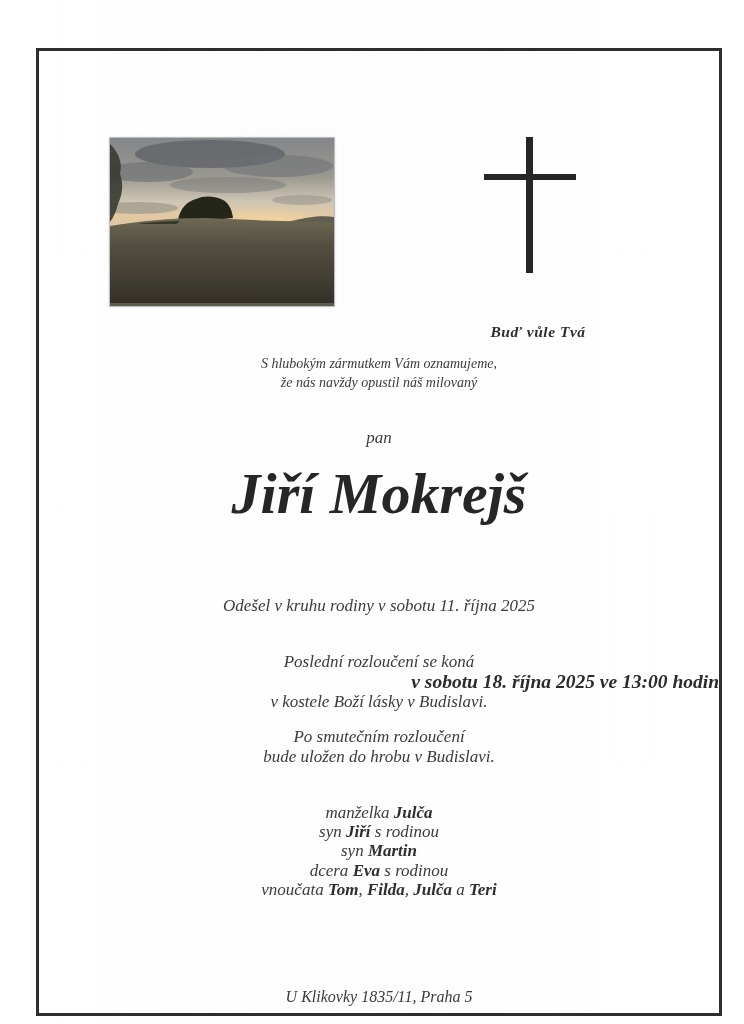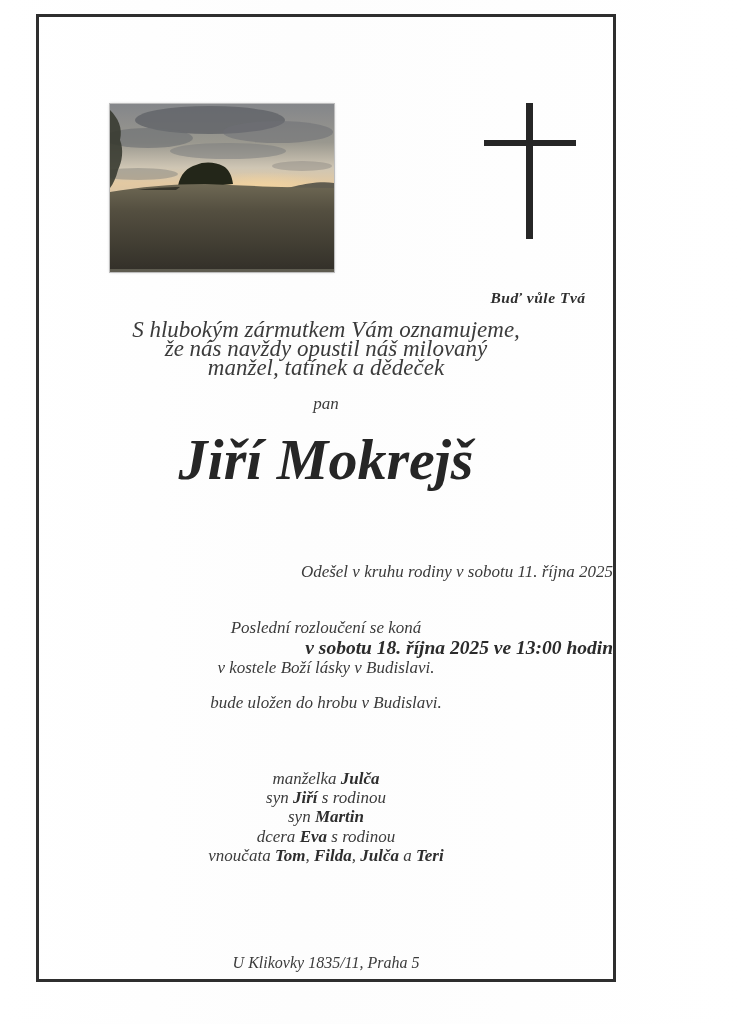--- a/index.html
+++ b/index.html
@@ -3,43 +3,43 @@
 <meta charset="utf-8">
 <style>
   html,body{margin:0;padding:0;background:#e9e9e9;}
   .page{
     position:relative;width:744px;height:1024px;margin:0 auto;
     background:linear-gradient(90deg,#ffffff 0%,#fdfdfd 40%,#ffffff 100%);
     font-family:"Liberation Serif","DejaVu Serif",serif;
     color:#3b3b3b;overflow:hidden;
   }
   .frame{
-    position:absolute;left:36px;top:14px;width:580px;height:968px;
+    position:absolute;left:36px;top:48px;width:686px;height:968px;
     border:3px solid #2e2e2e;box-sizing:border-box;
   }
   .photo{
     position:absolute;left:71px;top:87px;width:224px;height:168px;
     outline:1px solid #bdbdbd;box-shadow:0 0 3px rgba(0,0,0,.25);
   }
   .photo svg{display:block;width:100%;height:100%;}
   .cross{position:absolute;left:445px;top:86px;width:92px;height:136px;}
   .cross .bar-v{position:absolute;left:42px;top:0;width:7px;height:136px;background:#262626;}
   .cross .bar-h{position:absolute;left:0;top:37px;width:92px;height:6px;background:#262626;}
   .motto{
     position:absolute;left:399px;top:272px;width:200px;text-align:center;
     font-style:italic;font-weight:bold;font-size:15.5px;color:#2f2f2f;letter-spacing:.5px;
   }
   .tblock{position:absolute;left:0;width:100%;text-align:center;font-style:italic;}
-  .announcement{top:303px;font-size:23px;line-height:19px;}
+  .announcement{top:303px;font-size:14px;line-height:19px;}
   .pan{top:377px;font-size:17px;line-height:19px;}
   .deceased-name{
     top:412px;font-size:58px;line-height:62px;font-weight:bold;color:#262626;
     letter-spacing:0px;
   }
-  .passing{top:545px;font-size:17px;line-height:19px;text-align:right;}
+  .passing{top:545px;font-size:17px;line-height:19px;}
   .farewell{top:601px;font-size:17px;line-height:20px;}
   .farewell .emph{font-size:19.5px;font-weight:bold;color:#2b2b2b;text-align:right;}
   .burial{top:676px;font-size:17px;line-height:20px;}
   .mourners{top:752px;font-size:17px;line-height:19.2px;}
   .seg-bold{font-weight:bold;color:#2e2e2e;}
   .address{top:936px;font-size:16px;line-height:19px;}
 </style>
 </head>
 <body>
 
@@ -86,38 +86,38 @@
     <div class="cross">
       <span class="bar-v"></span>
       <span class="bar-h"></span>
     </div>
 
     <div class="motto">Buď vůle Tvá</div>
 
     <div class="tblock announcement">
       <div>S hlubokým zármutkem Vám oznamujeme,</div>
       <div>že nás navždy opustil náš milovaný</div>
-      <div>manžel, tatínek a dědeček</div>
     </div>
 
     <div class="tblock pan">pan</div>
 
     <div class="tblock deceased-name">Jiří Mokrejš</div>
 
     <div class="tblock passing">
       <div>Odešel v kruhu rodiny v sobotu 11. října 2025</div>
     </div>
 
     <div class="tblock farewell">
       <div>Poslední rozloučení se koná</div>
       <div class="emph">v sobotu 18. října 2025 ve 13:00 hodin</div>
       <div>v kostele Boží lásky v Budislavi.</div>
     </div>
 
     <div class="tblock burial">
+      <div>Po smutečním rozloučení</div>
       <div>bude uložen do hrobu v Budislavi.</div>
     </div>
 
     <div class="tblock mourners">
       <div><span>manželka </span><span class="seg-bold">Julča</span></div>
       <div><span>syn </span><span class="seg-bold">Jiří</span><span> s rodinou</span></div>
       <div><span>syn </span><span class="seg-bold">Martin</span></div>
       <div><span>dcera </span><span class="seg-bold">Eva</span><span> s rodinou</span></div>
       <div><span>vnoučata </span><span class="seg-bold">Tom</span><span>, </span><span class="seg-bold">Filda</span><span>, </span><span class="seg-bold">Julča</span><span> a </span><span class="seg-bold">Teri</span></div>
     </div>

